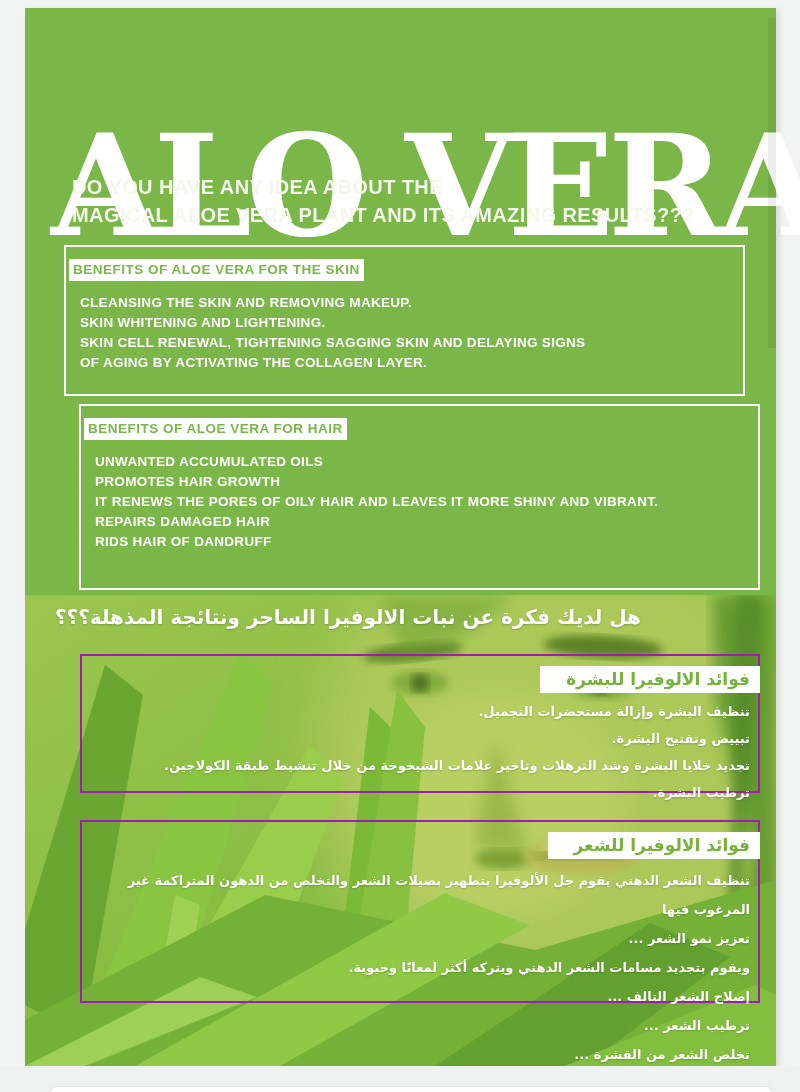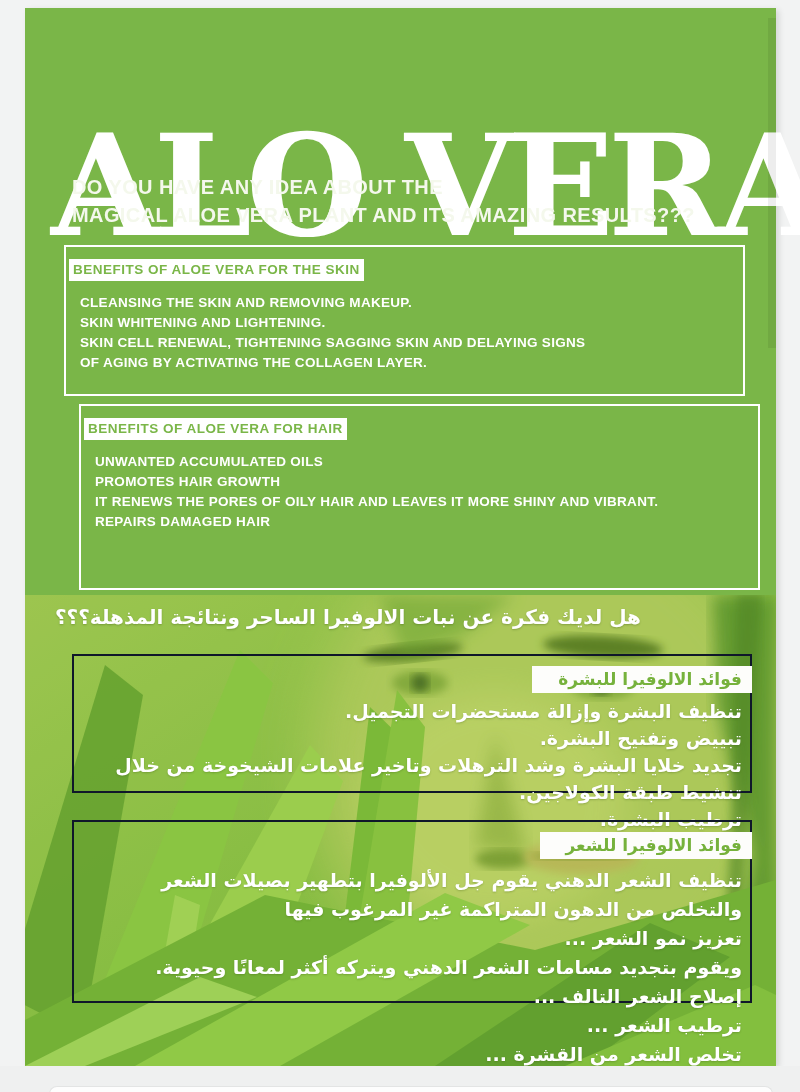--- a/index.html
+++ b/index.html
@@ -49,35 +49,35 @@
   .photo-section{position:absolute;left:0;top:587px;width:751px;height:471px;overflow:hidden;}
   .photo-section svg{position:absolute;left:0;top:0;}
   .ar{font-family:"DejaVu Sans", sans-serif;}
   .ar-heading{
     position:absolute;right:21px;top:10px;width:700px;
     direction:rtl;text-align:left;
     color:#ffffff;font-weight:bold;font-size:20px;
     text-shadow:0 1px 2px rgba(60,90,20,0.35);
   }
   .ar-box{
-    position:absolute;left:47px;width:680px;
-    border:2px solid #0f172a;box-sizing:border-box;padding-left:20px;
+    position:absolute;left:55px;width:680px;
+    border:2px solid #a21caf;box-sizing:border-box;padding-left:20px;
   }
   .ar-box.skin{top:59px;height:139px;}
   .ar-box.hair{top:225px;height:183px;}
   .ar-label{
     position:absolute;right:-2px;top:10px;height:27px;
     background:#fdfdfb;color:#76b23c;
     direction:rtl;font-weight:bold;font-size:17px;line-height:26px;
     padding:0 10px 0 26px;white-space:nowrap;
   }
   .ar-lines{
     position:absolute;right:8px;left:10px;
     direction:rtl;text-align:right;
-    color:#ffffff;font-weight:bold;font-size:19px;
+    color:#ffffff;font-weight:bold;font-size:13px;
     text-shadow:0 1px 2px rgba(60,90,20,0.3);
   }
   .ar-box.skin .ar-lines{top:42px;line-height:27px;}
   .ar-box.hair .ar-lines{top:44px;line-height:29px;}
   
   .bottom-strip{position:absolute;left:0;top:1066px;width:800px;height:26px;background:#eff0f0;}
   .next-card{
     position:absolute;left:49px;top:1086px;width:722px;height:10px;
     background:#fdfdfd;border:1px solid #e3e4e4;border-bottom:none;
     border-radius:8px 8px 0 0;
@@ -107,20 +107,21 @@
       </div>
     </div>
 
     <div class="en-box hair">
       <div class="en-label">BENEFITS OF ALOE VERA FOR HAIR</div>
       <div class="en-lines">
         <div>UNWANTED ACCUMULATED OILS</div>
         <div>PROMOTES HAIR GROWTH</div>
         <div>IT RENEWS THE PORES OF OILY HAIR AND LEAVES IT MORE SHINY AND VIBRANT.</div>
         <div>REPAIRS DAMAGED HAIR</div>
+        <div>RIDS HAIR OF DANDRUFF</div>
       </div>
     </div>
   </div>
 
   <div class="photo-section">
 
     <svg width="751" height="471" viewBox="0 0 751 471" aria-hidden="true">
       <defs>
         <linearGradient id="bg" x1="0" y1="0" x2="1" y2="1">
           <stop offset="0" stop-color="#a6ca52"></stop>

